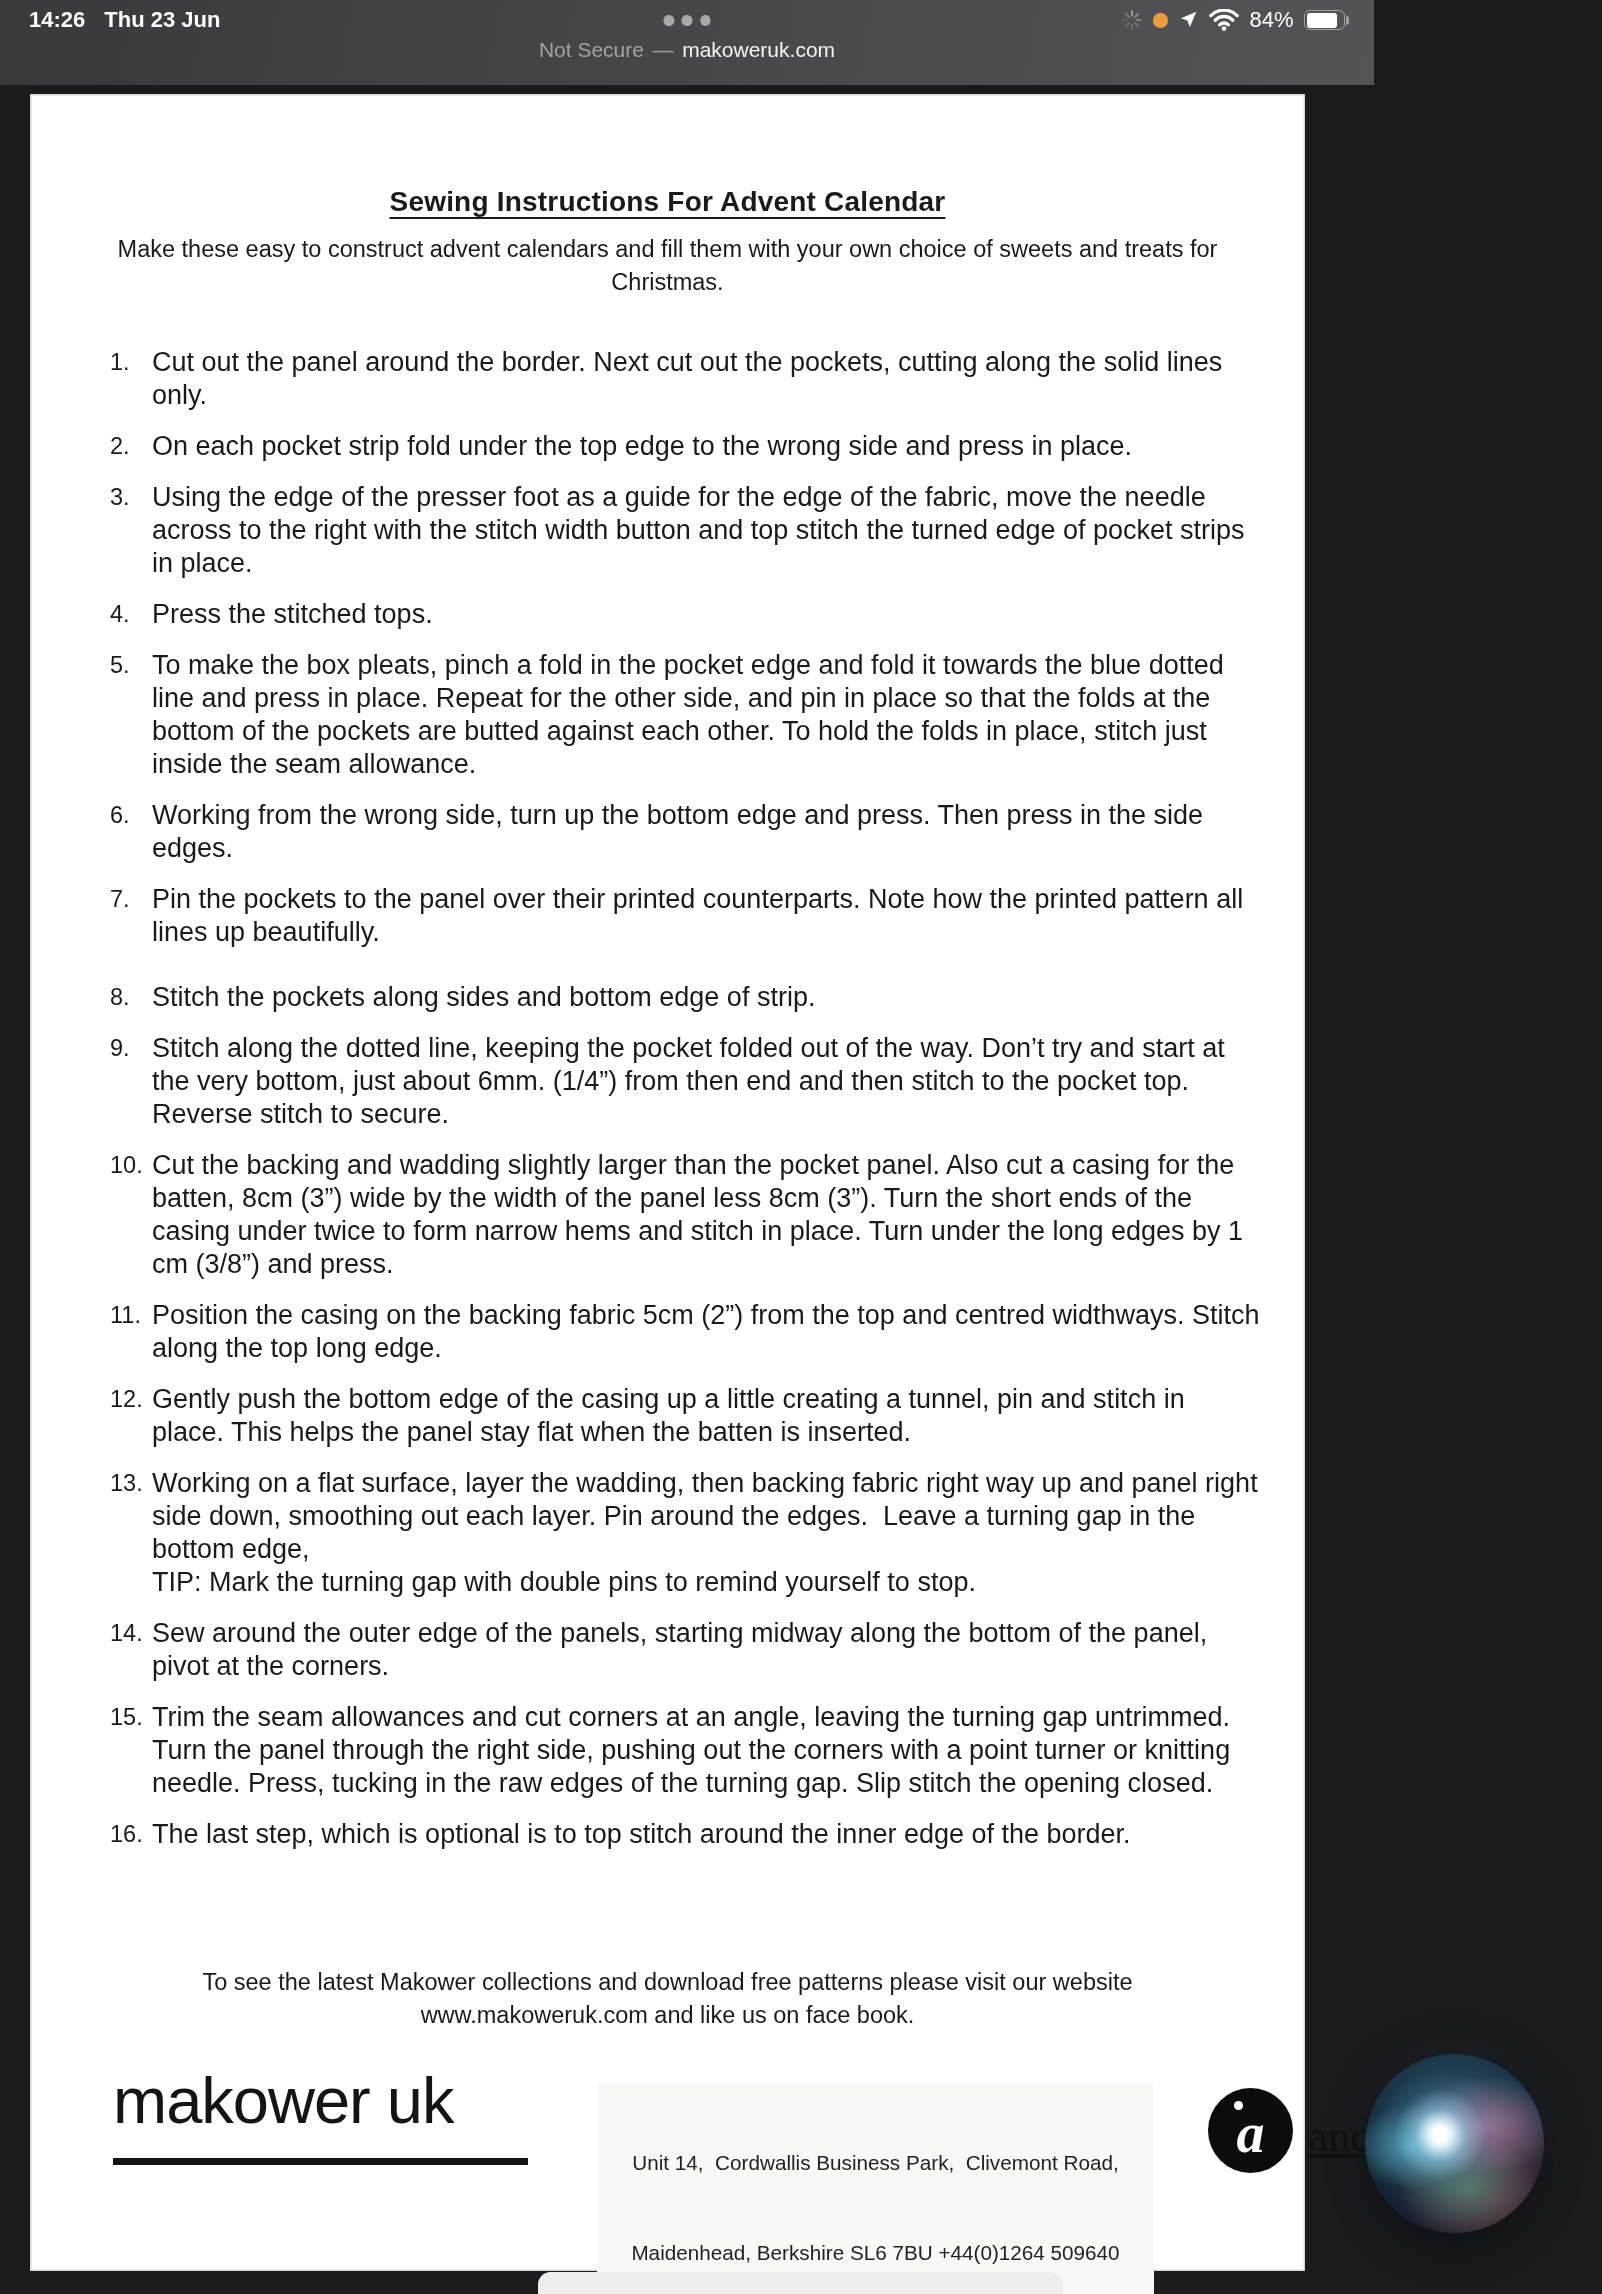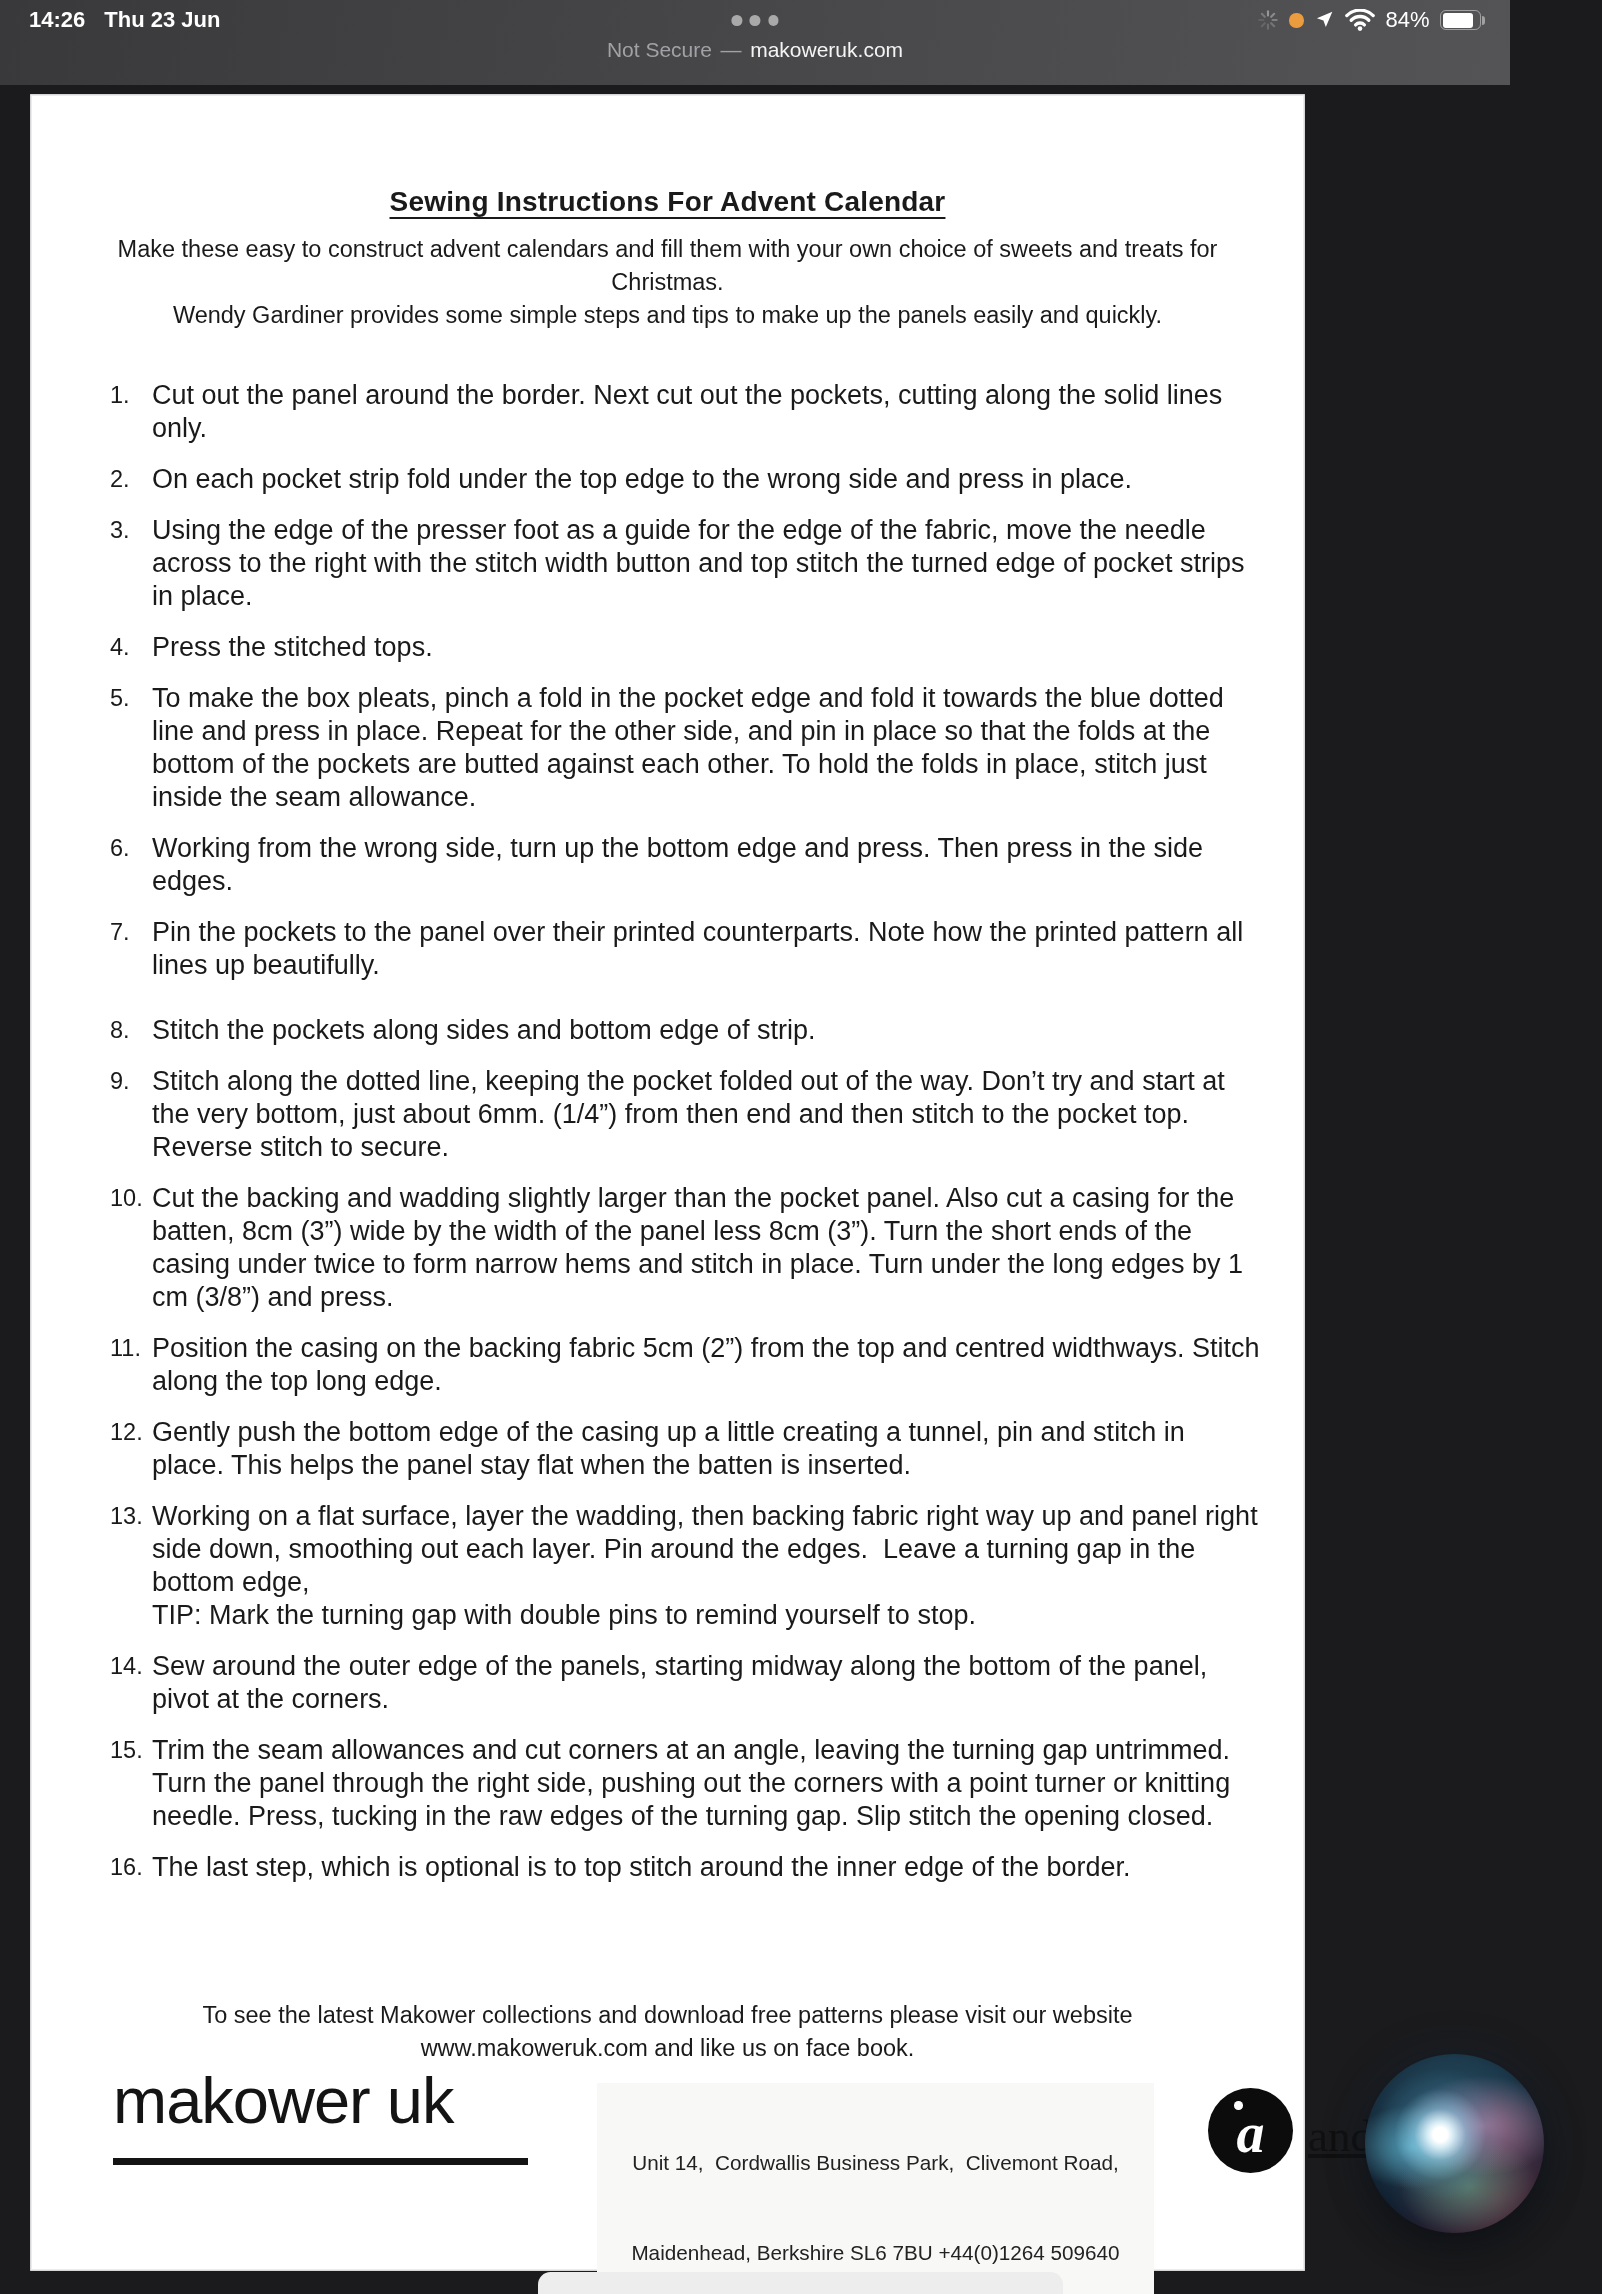--- a/index.html
+++ b/index.html
@@ -4,21 +4,21 @@
 <style>
   * { margin:0; padding:0; box-sizing:border-box; }
   html,body { background:#000; }
   .screen {
     position:relative; width:1602px; height:2294px; overflow:hidden;
     background:#1b1b1d; font-family:"Liberation Sans", sans-serif;
   }
 
   
   .topbar {
-    position:absolute; left:0; top:0; width:1510px; height:85px;
+    position:absolute; left:0; top:0; width:1374px; height:85px;
     background:linear-gradient(100deg,#39393b 0%,#4a4a4c 60%,#545456 100%);
   }
   .status-row {
     position:relative; height:35px; display:flex; align-items:center;
     justify-content:space-between; padding:5.8px 25px 0 29px;
   }
   .status-left { display:flex; gap:19px; align-items:baseline; }
   .status-left span { color:#ffffff; font-size:22px; font-weight:600; }
   .multitask-dots {
     position:absolute; left:50%; top:15.4px; transform:translateX(-50%);
@@ -167,21 +167,20 @@
     </div>
   </div>
 
   <div class="canvas">
     <div class="page">
 
       <h1 class="doc-title">Sewing Instructions For Advent Calendar</h1>
 
       <div class="intro">
         <div>Make these easy to construct advent calendars and fill them with your own choice of sweets and treats for Christmas.</div>
-        <div>Wendy Gardiner provides some simple steps and tips to make up the panels easily and quickly.</div>
       </div>
 
       <div class="steps" id="steps-list">
           <div class="step">
             <span class="step-num">1.</span>
             <span class="step-text">Cut out the panel around the border. Next cut out the pockets, cutting along the solid lines only.</span>
           </div>
           <div class="step">
             <span class="step-num">2.</span>
             <span class="step-text">On each pocket strip fold under the top edge to the wrong side and press in place.</span>

